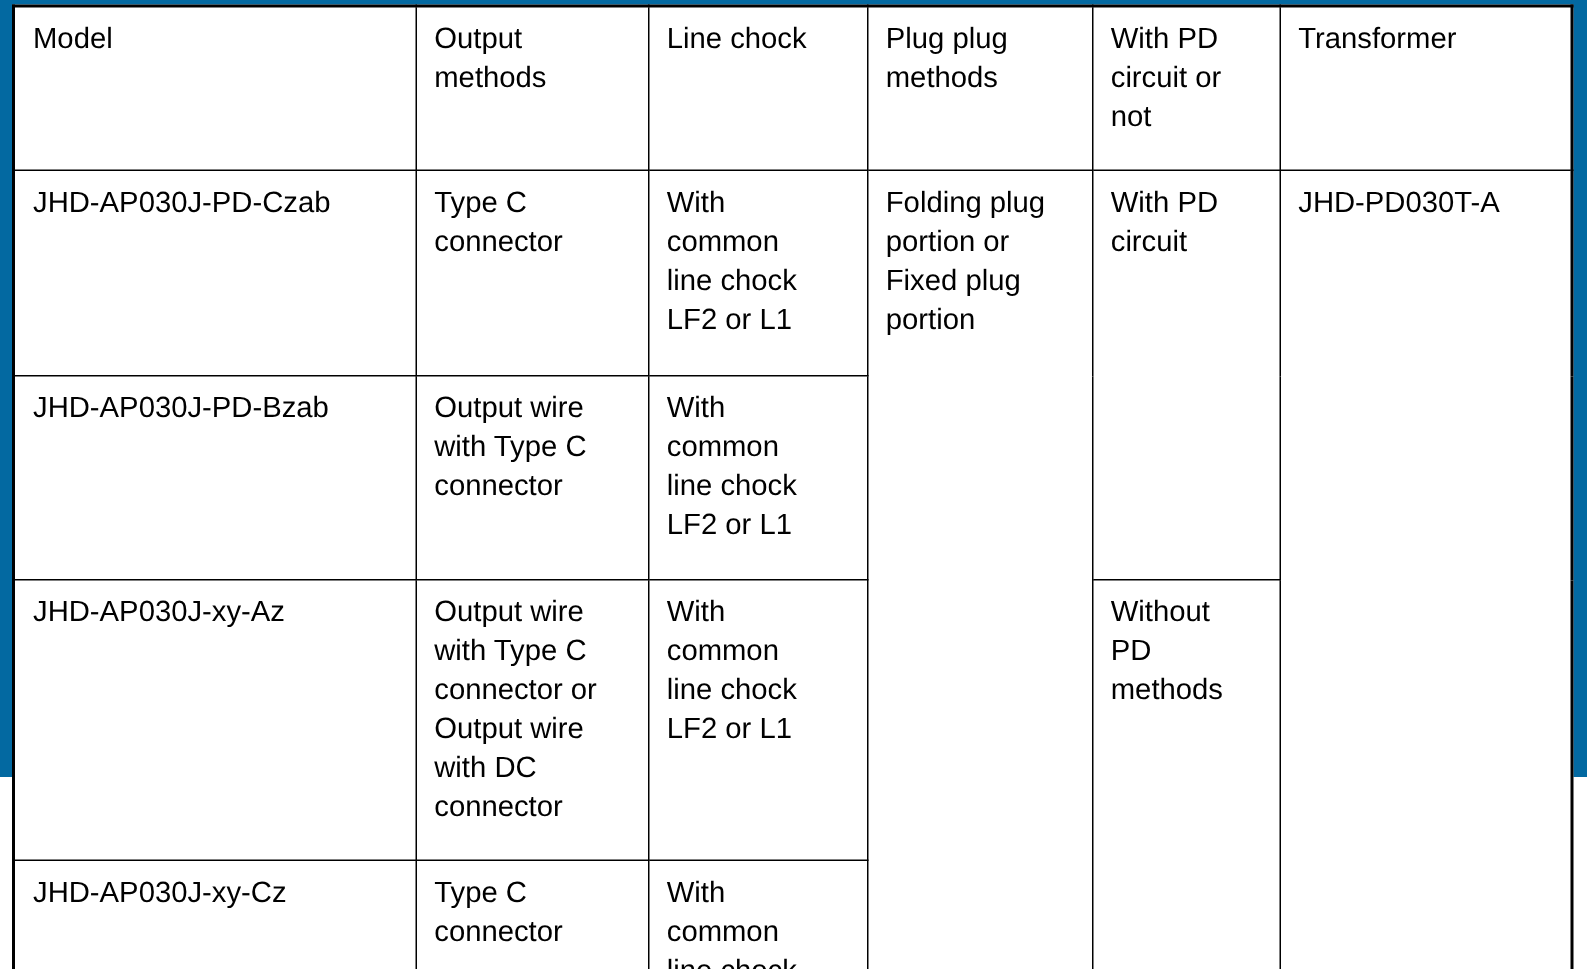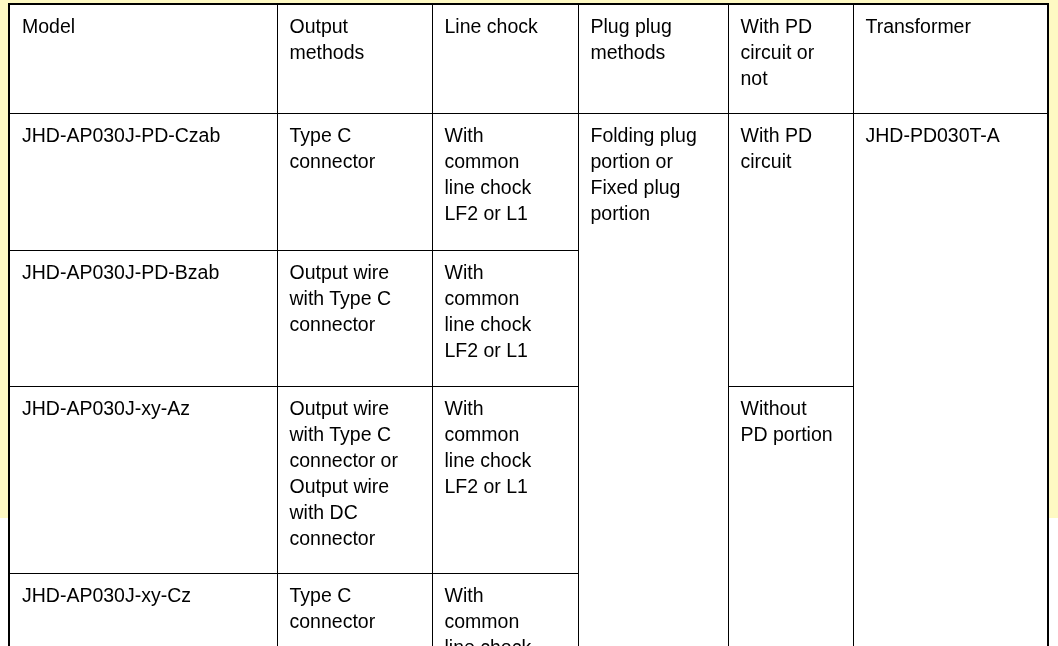--- a/index.html
+++ b/index.html
@@ -12,21 +12,21 @@
     height: 646px;
     font-family: "Liberation Sans", sans-serif;
     color: #000000;
     overflow: hidden;
   }
 
   #page {
     position: relative;
     width: 1058px;
     height: 518px;
-    background: #fef9c3;
+    background: #0369a1;
   }
 
   table.spec-table {
     position: absolute;
     left: 8px;
     top: 3px;
     width: 1039px;
     border-collapse: collapse;
     table-layout: fixed;
     border: 2px solid #000000;
@@ -164,21 +164,21 @@
 connector</span>
         </td>
         <td>
           <span class="cell-text">With
 common
 line chock
 LF2 or L1</span>
         </td>
         <td rowspan="2">
           <span class="cell-text">Without
-PD portion</span>
+PD methods</span>
         </td>
       </tr>
 
       <tr class="row-4">
         <td>
           <span class="cell-text">JHD-AP030J-xy-Cz</span>
         </td>
         <td>
           <span class="cell-text">Type C
 connector</span>

